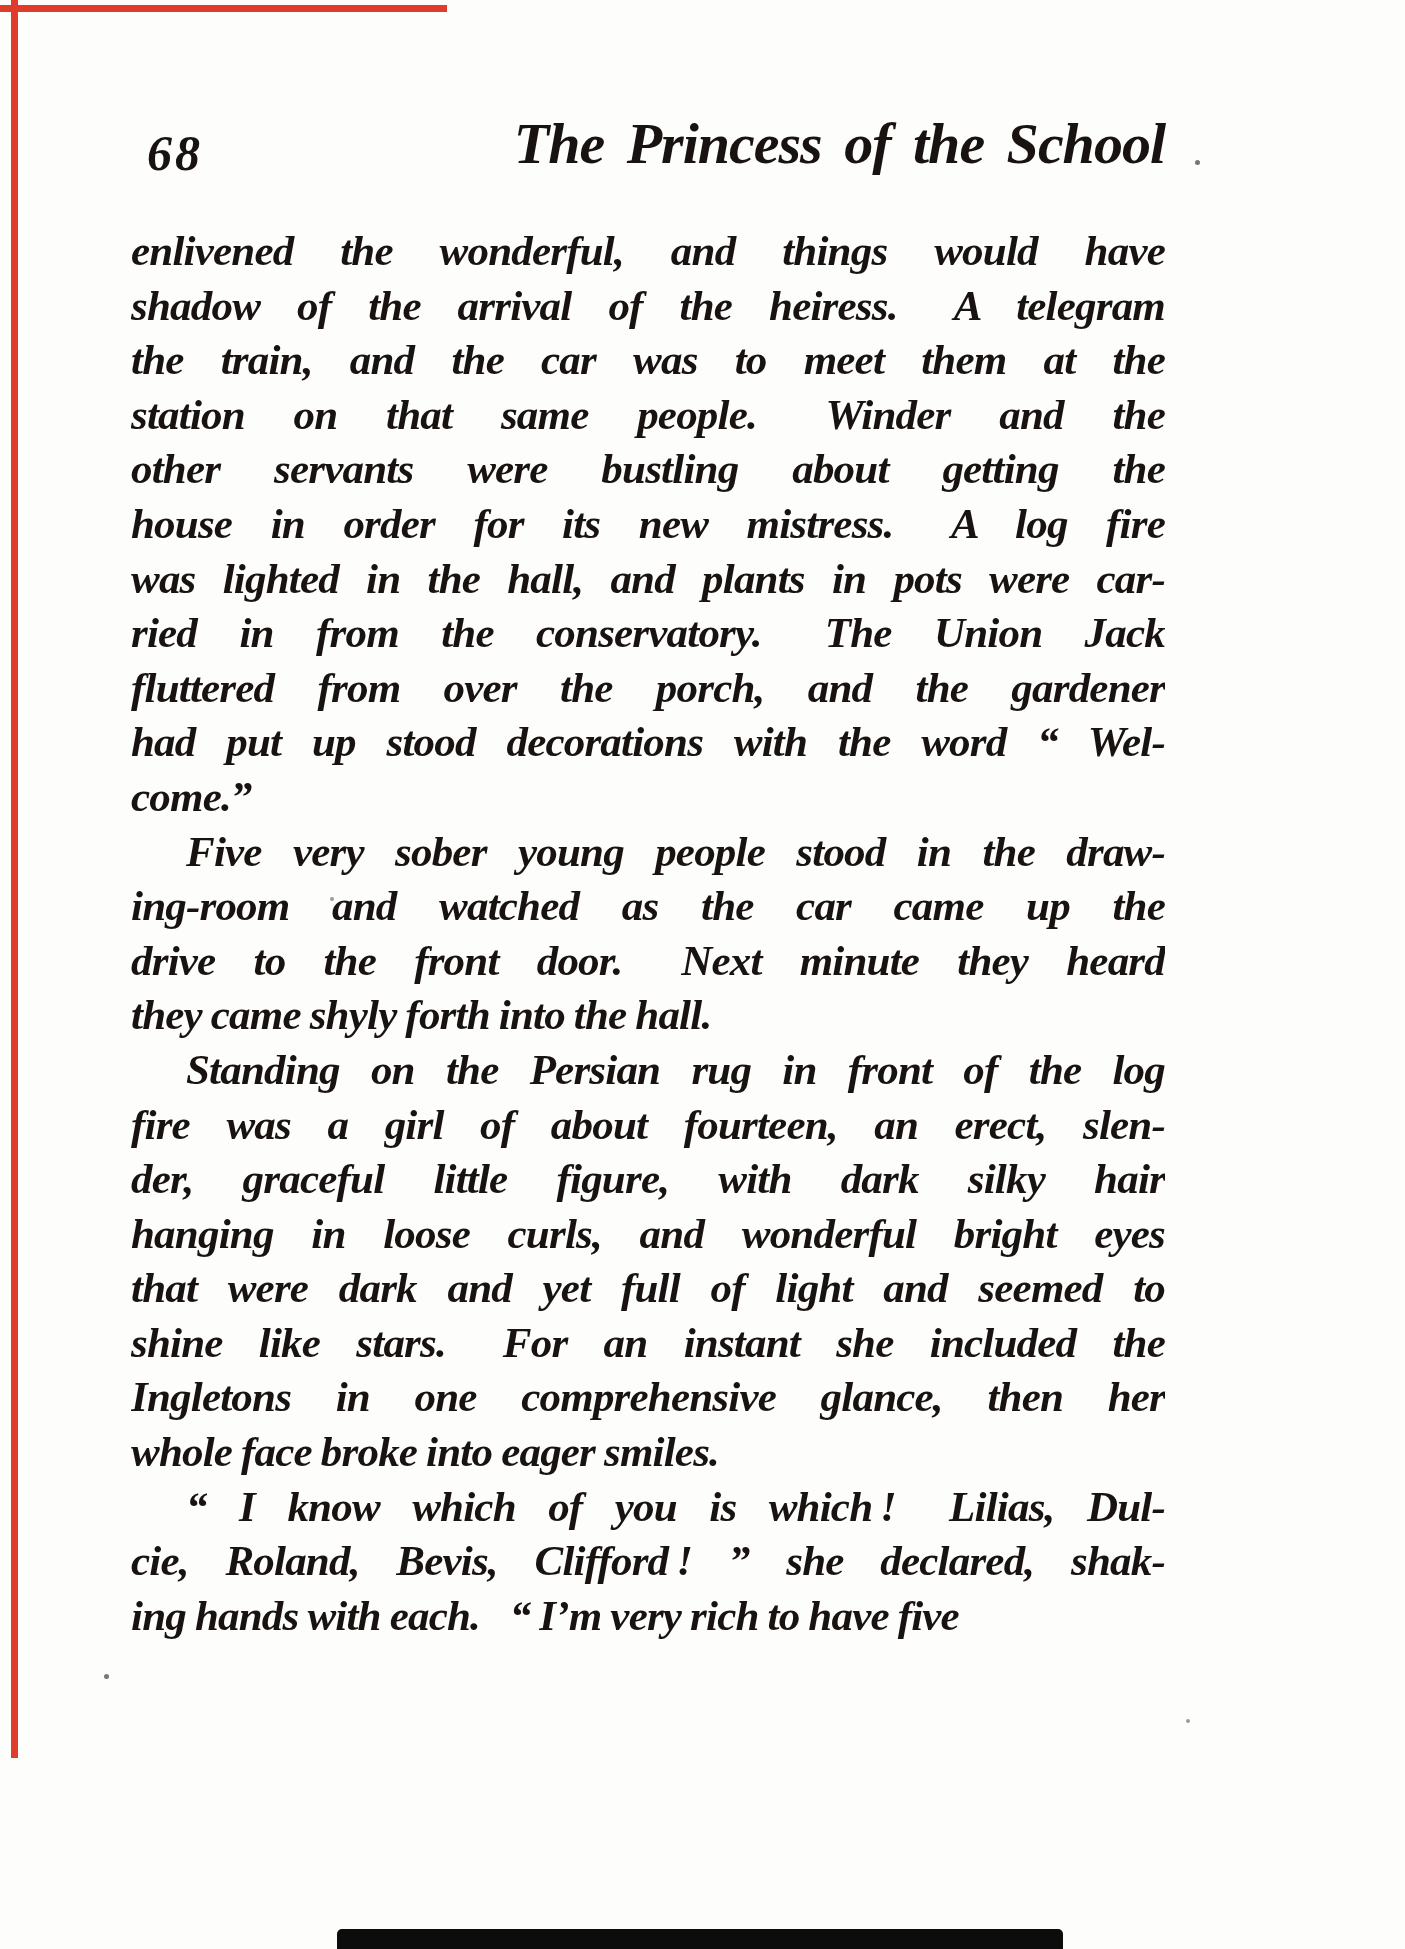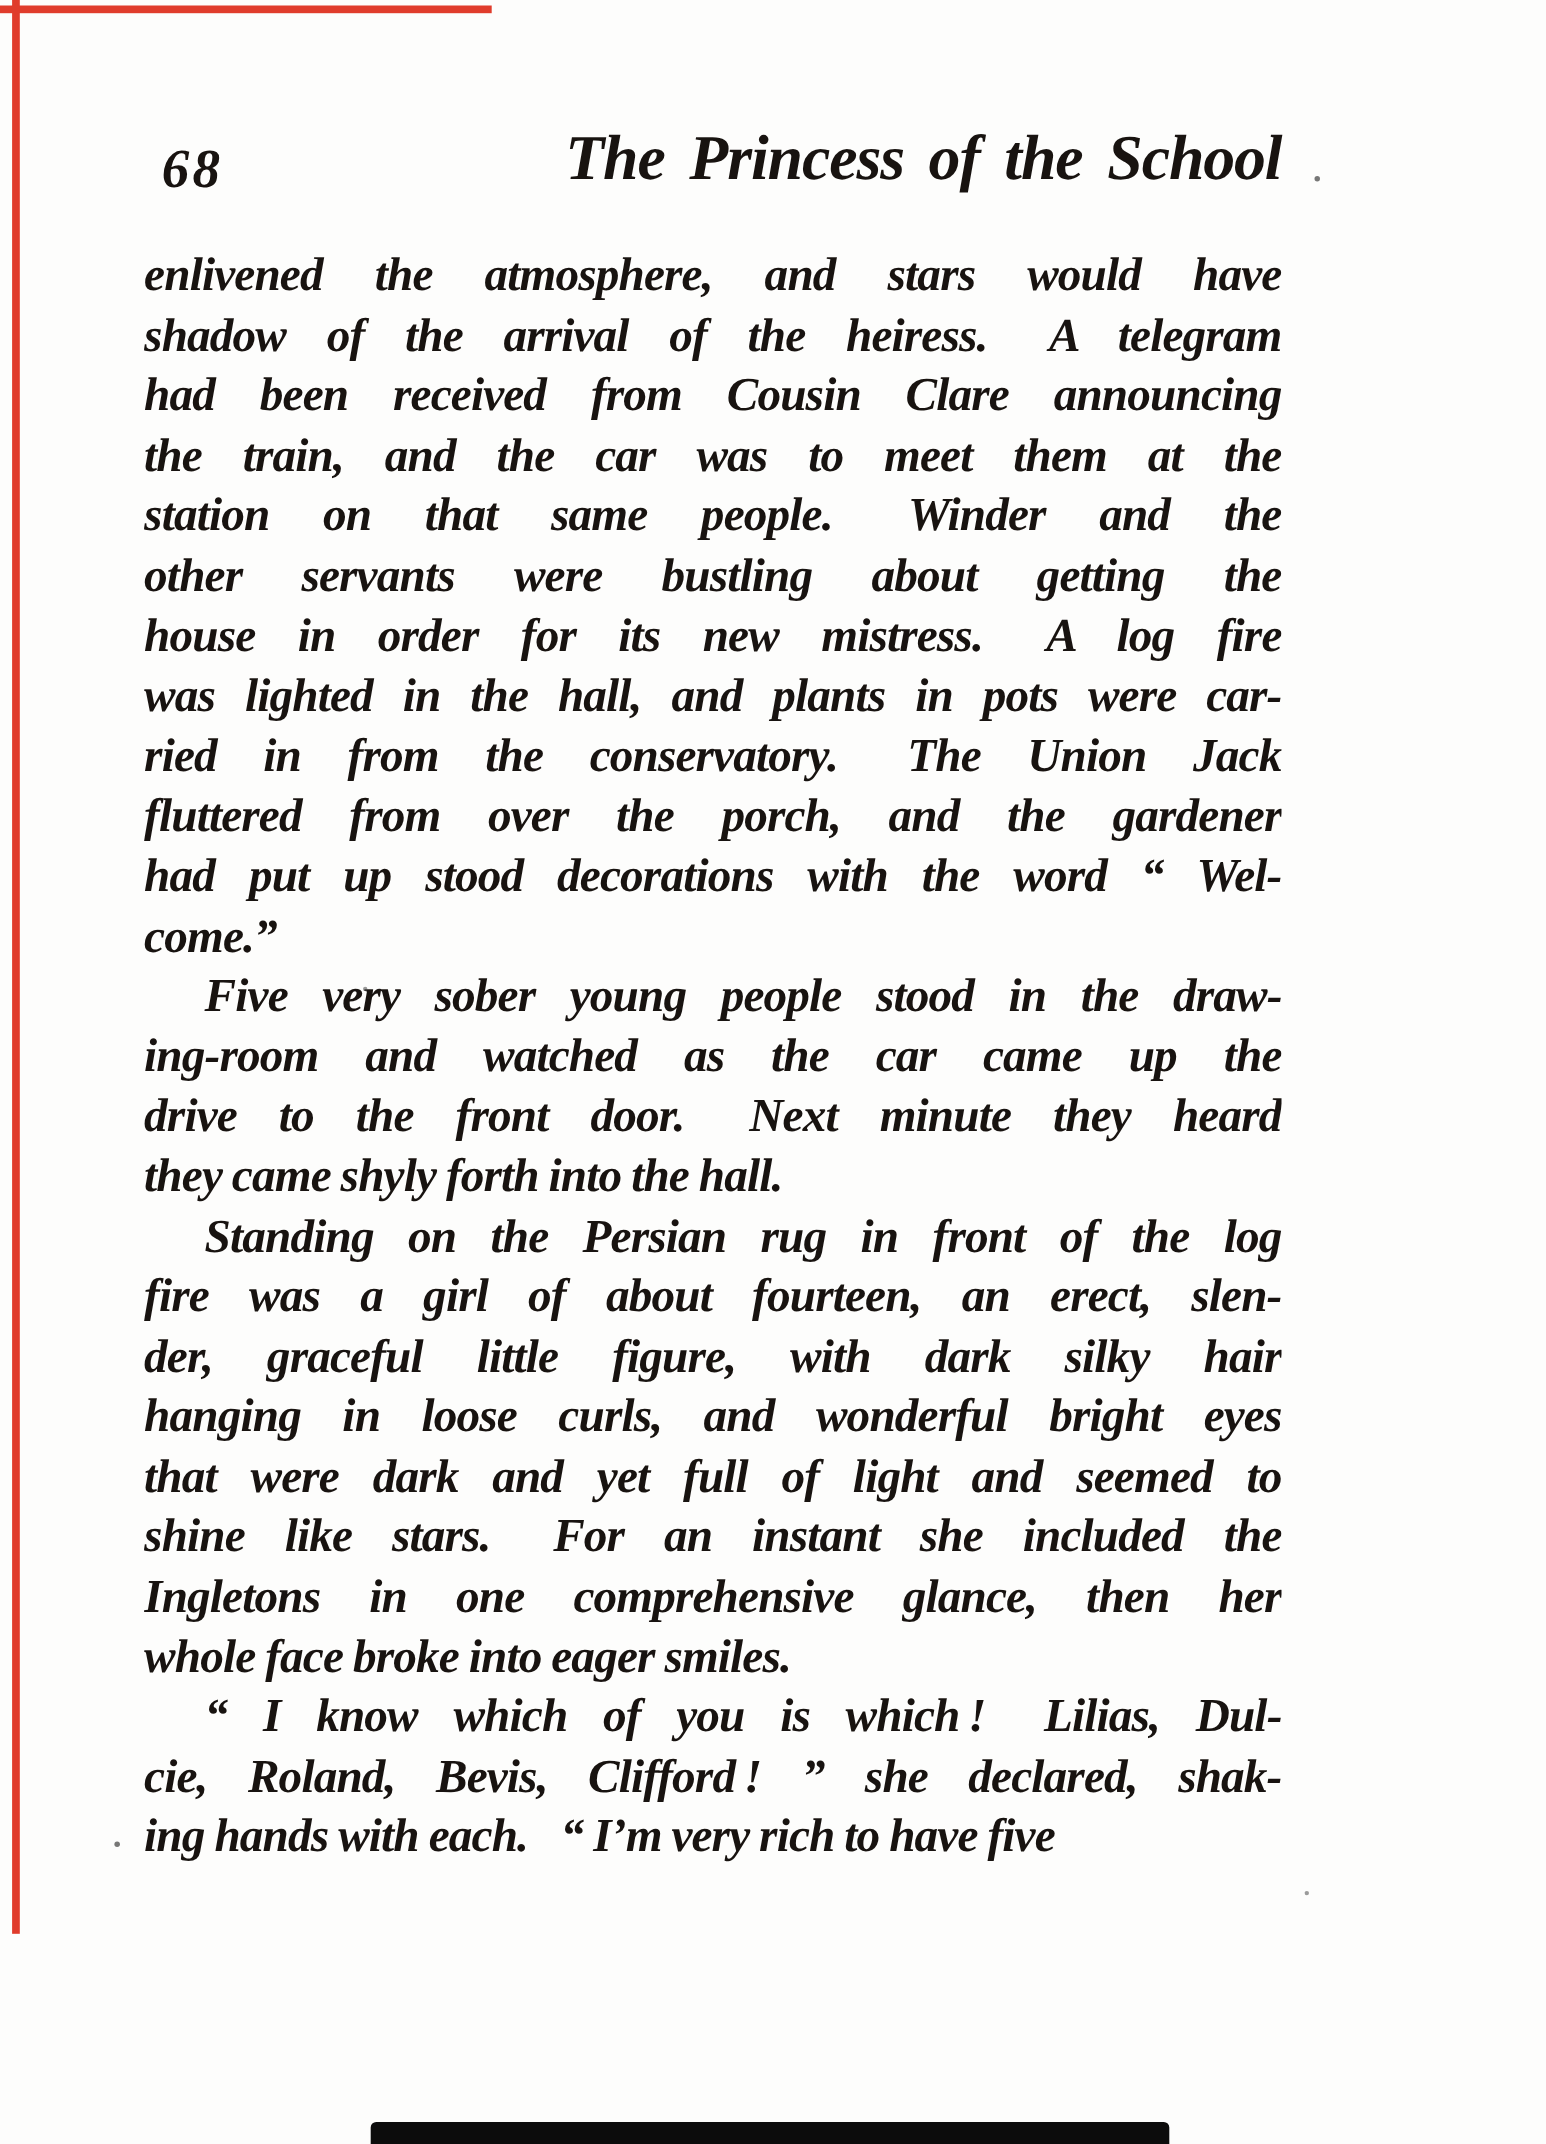--- a/index.html
+++ b/index.html
@@ -83,23 +83,22 @@
 
   <div class="red-v"></div>
   <div class="red-h"></div>
 
   <header>
     <span class="pnum">68</span>
     <span class="rtitle">The Princess of the School</span>
   </header>
 
   <main class="body-block">
-      <div class="line">enlivened the atmosphere, and stars would have</div>
+      <div class="line">enlivened the wonderful, and things would have</div>
       <div class="line">shadow of the arrival of the heiress.  A telegram</div>
-      <div class="line">had been received from Cousin Clare announcing</div>
       <div class="line">the train, and the car was to meet them at the</div>
       <div class="line">station on that same people.  Winder and the</div>
       <div class="line">other servants were bustling about getting the</div>
       <div class="line">house in order for its new mistress.  A log fire</div>
       <div class="line">was lighted in the hall, and plants in pots were car-</div>
       <div class="line">ried in from the conservatory.  The Union Jack</div>
       <div class="line">fluttered from over the porch, and the gardener</div>
       <div class="line">had put up stood decorations with the word “ Wel-</div>
       <div class="line endline">come.”</div>
       <div class="line indent">Five very sober young people stood in the draw-</div>

